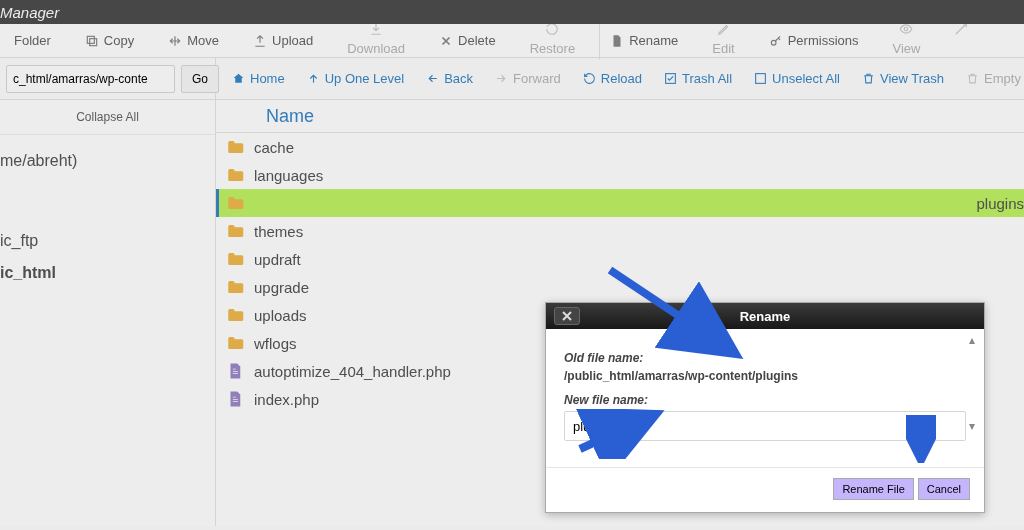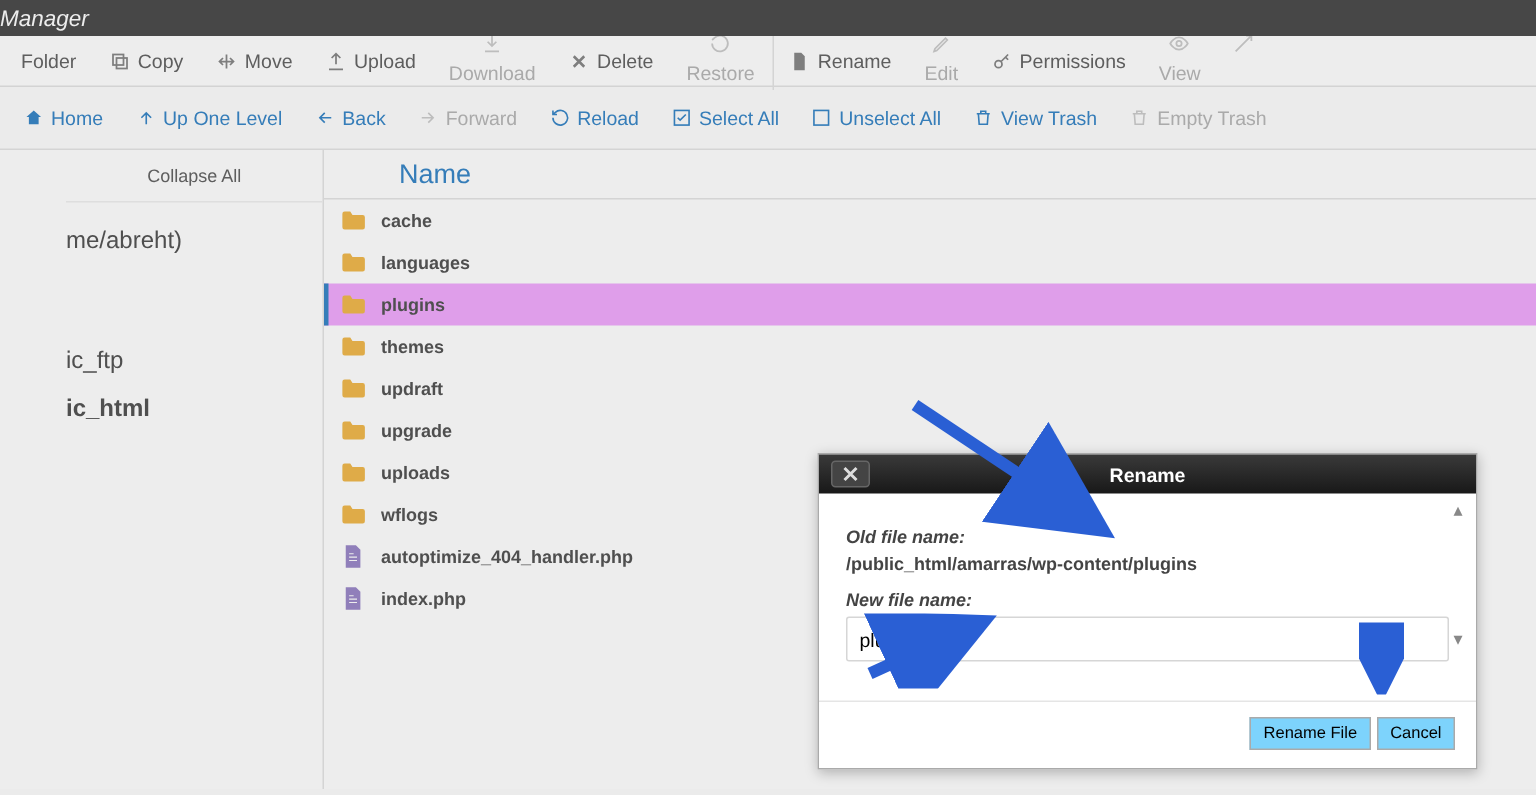--- a/index.html
+++ b/index.html
@@ -1,59 +1,59 @@
 <!DOCTYPE html>
 <html><head>
 <meta charset="utf-8">
 <style>
   * { box-sizing: border-box; margin: 0; padding: 0; }
   html, body { width: 1024px; height: 530px; font-family: Arial, Helvetica, sans-serif; font-size: 13px; color: #444; background: #fdfdfd; overflow: hidden; }
 
   
   .titlebar { height: 24px; background: #4d4d4d; color: #fff; display: flex; align-items: center; padding: 0 10px; font-size: 15px; font-weight: 500; position: relative; font-style: italic; }
   .titlebar span { position: relative; left: -10px; }
-  .toolbar { height: 34px; background: #fff; border-bottom: 1px solid #e3e3e3; display: flex; align-items: center; padding: 0 4px; gap: 2px; }
+  .toolbar { height: 34px; background: #fff; border-bottom: 1px solid #e3e3e3; display: flex; align-items: center; padding: 0 4px; gap: 14px; }
   .tool { display: flex; align-items: center; gap: 5px; padding: 0 10px; height: 38px; color: #666; cursor: pointer; white-space: nowrap; }
   .tool svg { width: 14px; height: 14px; }
   .tool.disabled { color: #b7b7b7; flex-direction: column; }
   .tool.sep-left { border-left: 1px solid #e5e5e5; }
 
   
   .row2 { display: flex; height: 42px; border-bottom: 1px solid #e5e5e5; }
   .pathbox { width: 216px; display: flex; align-items: center; padding: 6px; gap: 6px; border-right: 1px solid #e5e5e5; }
   .pathbox input { flex: 1; height: 28px; border: 1px solid #d8d8d8; padding: 0 6px; font-size: 12px; border-radius: 2px; }
   .go-btn { height: 28px; padding: 0 10px; border: 1px solid #d8d8d8; background: #f7f7f7; border-radius: 2px; font-size: 12px; cursor: pointer; }
   .navbar { flex: 1; display: flex; align-items: center; padding: 0 6px; gap: 2px; }
   .nav { display: flex; align-items: center; gap: 5px; padding: 0 10px; height: 42px; color: #3a87c7; cursor: pointer; white-space: nowrap; }
   .nav svg { width: 13px; height: 13px; }
   .nav.disabled { color: #b7b7b7; }
 
   
   .body { display: flex; height: calc(530px - 24px - 38px - 42px); }
-  .side { width: 216px; border-right: 1px solid #e5e5e5; background: #fff; padding-left: 44px; }
+  .side { width: 216px; border-right: 1px solid #e5e5e5; background: #fff; }
   .collapse { text-align: center; padding: 10px 0; color: #666; border-bottom: 1px solid #efefef; cursor: pointer; font-size: 12px; }
   .tree-item { padding: 7px 8px 7px 0; color: #555; font-size: 16px; text-align: left; }
   .tree-item.bold { font-weight: bold; }
 
   .filepane { flex: 1; background: #fff; position: relative; }
   .colhead { height: 33px; border-bottom: 1px solid #e5e5e5; display: flex; align-items: center; padding-left: 50px; color: #3a87c7; font-size: 18px; }
-  .file-row { height: 28px; display: flex; align-items: center; padding-left: 10px; gap: 10px; font-size: 12px; color: #555; font-weight: bold; }
+  .file-row { height: 28px; display: flex; align-items: center; padding-left: 10px; gap: 10px; font-size: 15px; color: #555; }
   .file-row .fi { width: 18px; height: 18px; display: flex; align-items: center; justify-content: center; }
-  .file-row.selected { background: #f0abfc; border-left: 3px solid #3a87c7; padding-left: 7px; }
+  .file-row.selected { background: #bef264; border-left: 3px solid #3a87c7; padding-left: 7px; justify-content: space-between; }
 
   
   .modal { position: absolute; left: 545px; top: 302px; width: 440px; background: #fff; border: 1px solid #aaa; box-shadow: 0 2px 8px rgba(0,0,0,.25); }
   .modal-head { height: 26px; background: linear-gradient(#3a3a3a,#181818); color: #fff; display: flex; align-items: center; justify-content: center; font-weight: bold; font-size: 13px; position: relative; }
   .modal-close { position: absolute; left: 8px; top: 4px; width: 26px; height: 18px; background: #444; border: 1px solid #666; border-radius: 3px; display: flex; align-items: center; justify-content: center; cursor: pointer; }
   .modal-body { padding: 14px 18px 4px 18px; font-size: 12px; }
   .modal-body b { font-weight: bold; }
   .modal-body .lbl { margin-top: 8px; margin-bottom: 4px; font-weight: bold; font-style: italic; }
   .modal-body input { width: 100%; height: 30px; border: 1px solid #d6d6d6; padding: 0 8px; font-size: 13px; border-radius: 2px; }
   .modal-foot { display: flex; justify-content: flex-end; gap: 4px; padding: 10px 14px 12px; border-top: 1px solid #e5e5e5; margin-top: 22px; }
-  .modal-foot button { height: 22px; padding: 0 8px; border: 1px solid #aaa; background: #7dd3fc; font-size: 11px; cursor: pointer; }
+  .modal-foot button { height: 22px; padding: 0 8px; border: 1px solid #aaa; background: #c4b5fd; font-size: 11px; cursor: pointer; }
   .modal-scroll { position: absolute; right: 3px; top: 30px; width: 16px; height: 100px; }
   .modal-scroll .up, .modal-scroll .down { width: 14px; height: 14px; display: flex; align-items: center; justify-content: center; color: #888; }
   .modal-scroll .down { position: absolute; bottom: 0; }
 
   
   .arrow { position: absolute; pointer-events: none; z-index: 50; }
 
   
   .dim { position: fixed; inset: 0; background: rgba(0,0,0,0.07); pointer-events: none; z-index: 5; }
   .modal { z-index: 40; }
@@ -136,20 +136,24 @@
   </div>
   <div class="tool disabled">
     <svg viewBox="0 0 24 24" fill="none" stroke="#ccc" stroke-width="2">
         <path d="M3 21L21 3M15 3h6v6"></path>
       </svg>
 
   </div>
 </div>
 
 <div class="row2">
+  <div class="pathbox">
+    <input type="text" value="c_html/amarras/wp-conte" style="">
+    <button class="go-btn">Go</button>
+  </div>
   <div class="navbar">
     <div class="nav">
       <svg viewBox="0 0 24 24" fill="#3a87c7">
           <path d="M12 3l9 8h-3v9H6v-9H3z"></path>
         </svg>
       <span>Home</span>
     </div>
     <div class="nav">
       <svg viewBox="0 0 24 24" fill="none" stroke="#3a87c7" stroke-width="2">
           <path d="M12 20V6M6 12l6-6 6 6"></path>
@@ -172,21 +176,21 @@
       <svg viewBox="0 0 24 24" fill="none" stroke="#3a87c7" stroke-width="2">
           <path d="M3 12a9 9 0 1 0 3-6.7L3 8M3 3v5h5"></path>
         </svg>
       <span>Reload</span>
     </div>
     <div class="nav">
       <svg viewBox="0 0 24 24" fill="none" stroke="#3a87c7" stroke-width="2">
           <rect x="3" y="3" width="18" height="18"></rect>
           <path d="M7 12l3 3 7-7"></path>
         </svg>
-      <span>Select All</span>
+      <span>Trash All</span>
     </div>
     <div class="nav">
       <svg viewBox="0 0 24 24" fill="none" stroke="#3a87c7" stroke-width="2">
           <rect x="3" y="3" width="18" height="18"></rect>
         </svg>
       <span>Unselect All</span>
     </div>
     <div class="nav">
       <svg viewBox="0 0 24 24" fill="none" stroke="#3a87c7" stroke-width="2">
           <path d="M4 7h16M9 7V4h6v3M6 7l1 13h10l1-13"></path>

